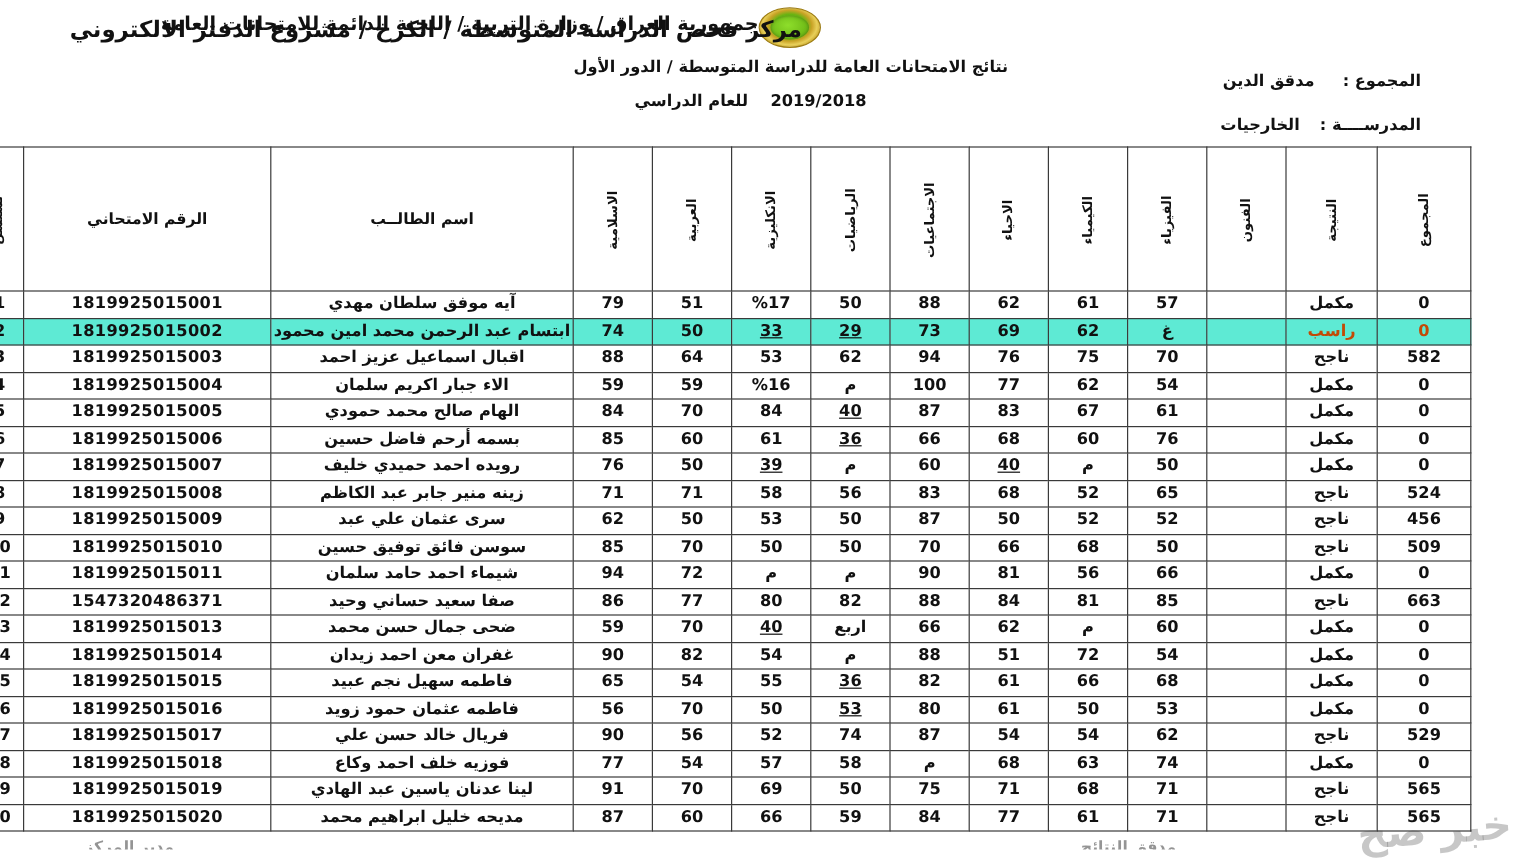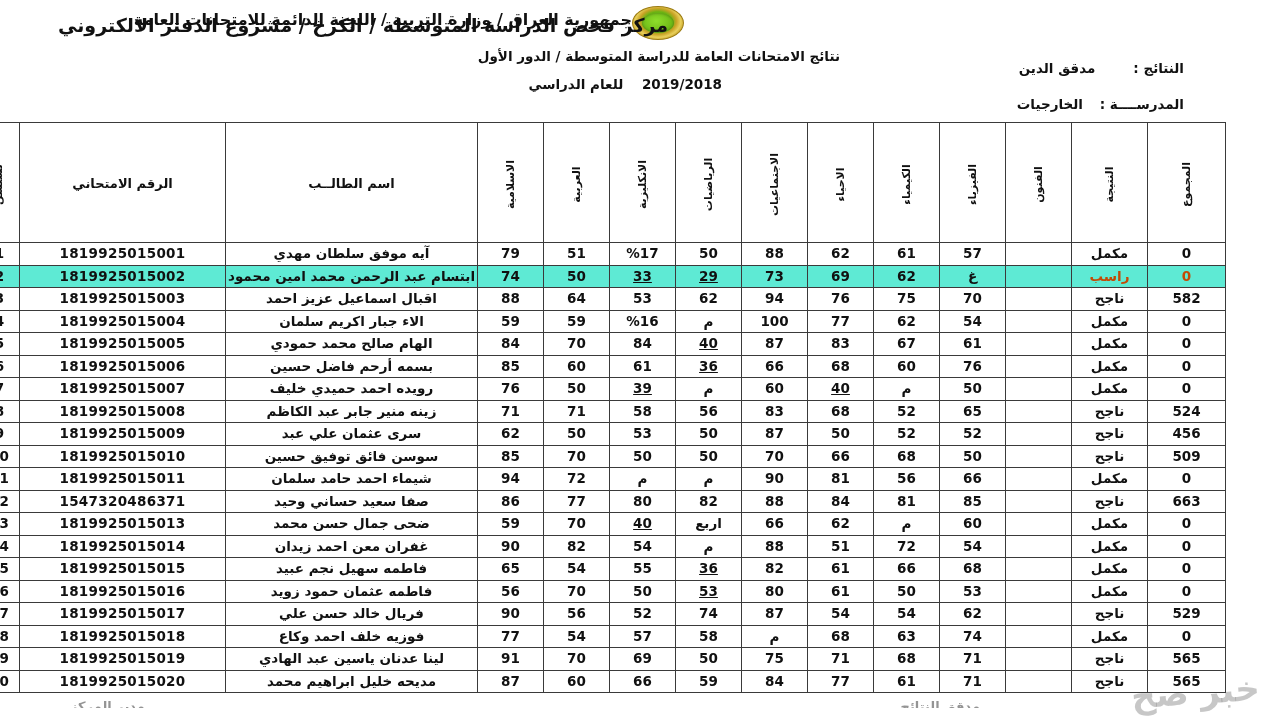--- a/index.html
+++ b/index.html
@@ -201,21 +201,21 @@
   </div>
 
   <div class="hdr-mid-line1">نتائج الامتحانات العامة للدراسة المتوسطة / الدور الأول</div>
 
   <div class="hdr-mid-line2">
     <span class="yr">2019/2018</span>
     <span style="margin-right:14px">للعام الدراسي</span>
   </div>
 
   <div class="hdr-right-1">
-    <span class="lbl">النتائج :</span>
+    <span class="lbl">المجموع :</span>
     <span class="val">مدقق الدين</span>
   </div>
 
   <div class="hdr-right-2">
     <span class="lbl">المدرســــة :</span>
     <span class="val">الخارجيات</span>
   </div>
 
   <div id="tbl-wrap">
     <table class="results">

